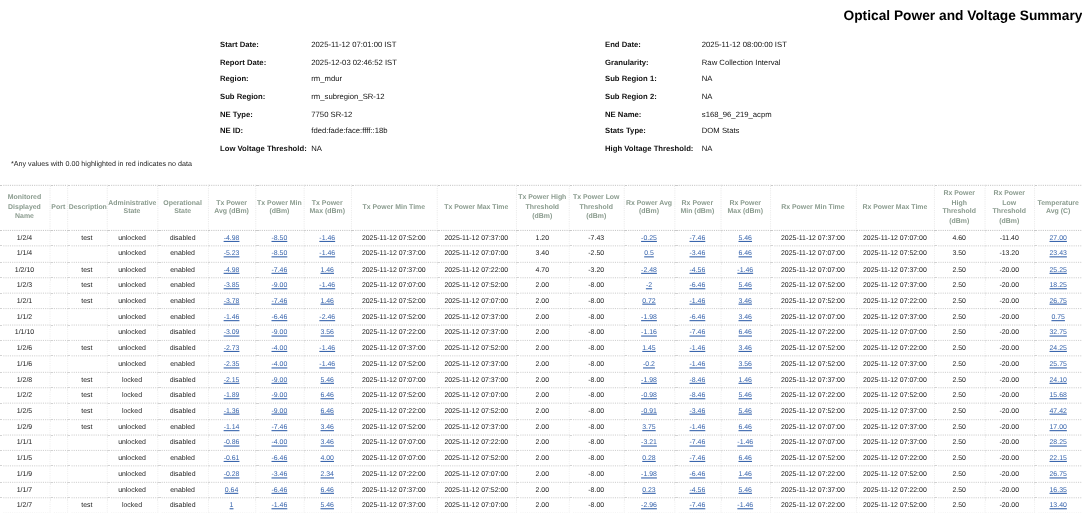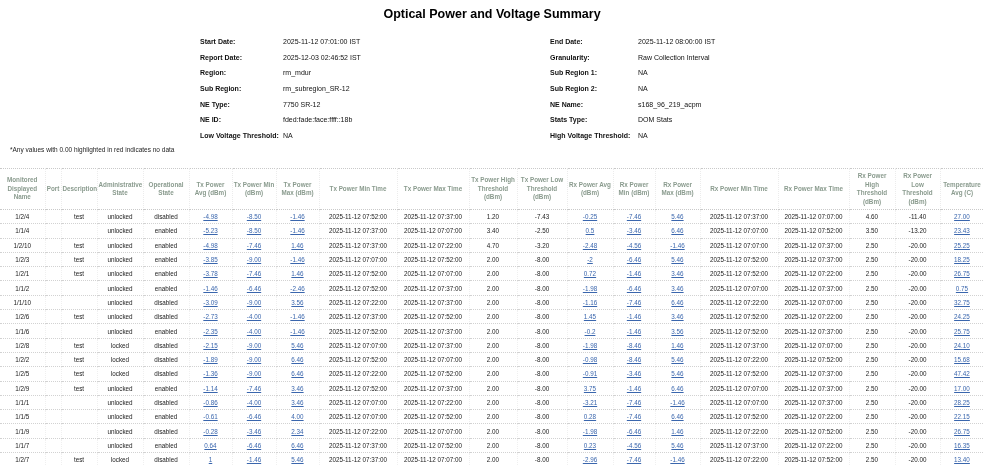--- a/index.html
+++ b/index.html
@@ -1,17 +1,17 @@
 <!DOCTYPE html>
 <html><head>
 <meta charset="utf-8">
 <style>
   html,body{margin:0;padding:0;background:#fff;}
   body{width:984px;height:466px;font-family:"Liberation Sans",sans-serif;color:#111;overflow:hidden;position:relative;}
-  .title{ text-align:center; font-weight:bold; font-size:12.5px; padding-top:7px; color:#000;}
+  .title{ text-align:right; font-weight:bold; font-size:12.5px; padding-top:7px; color:#000;}
   .meta{position:absolute; top:38px; left:0; width:984px;}
   .meta-cols{display:flex;}
   .meta-col{display:flex; flex-direction:column;}
   .meta-col.left{margin-left:200px; width:350px;}
   .meta-col.right{width:434px;}
   .meta-row{display:flex; height:15.7px; align-items:flex-start;}
   .meta-label{font-weight:bold; font-size:7px; width:83px; flex:none;}
   .meta-col.right .meta-label{width:88px;}
   .meta-value{font-size:7px;}
   .note{position:absolute; top:146px; left:10px; font-size:6.5px; color:#222;}

